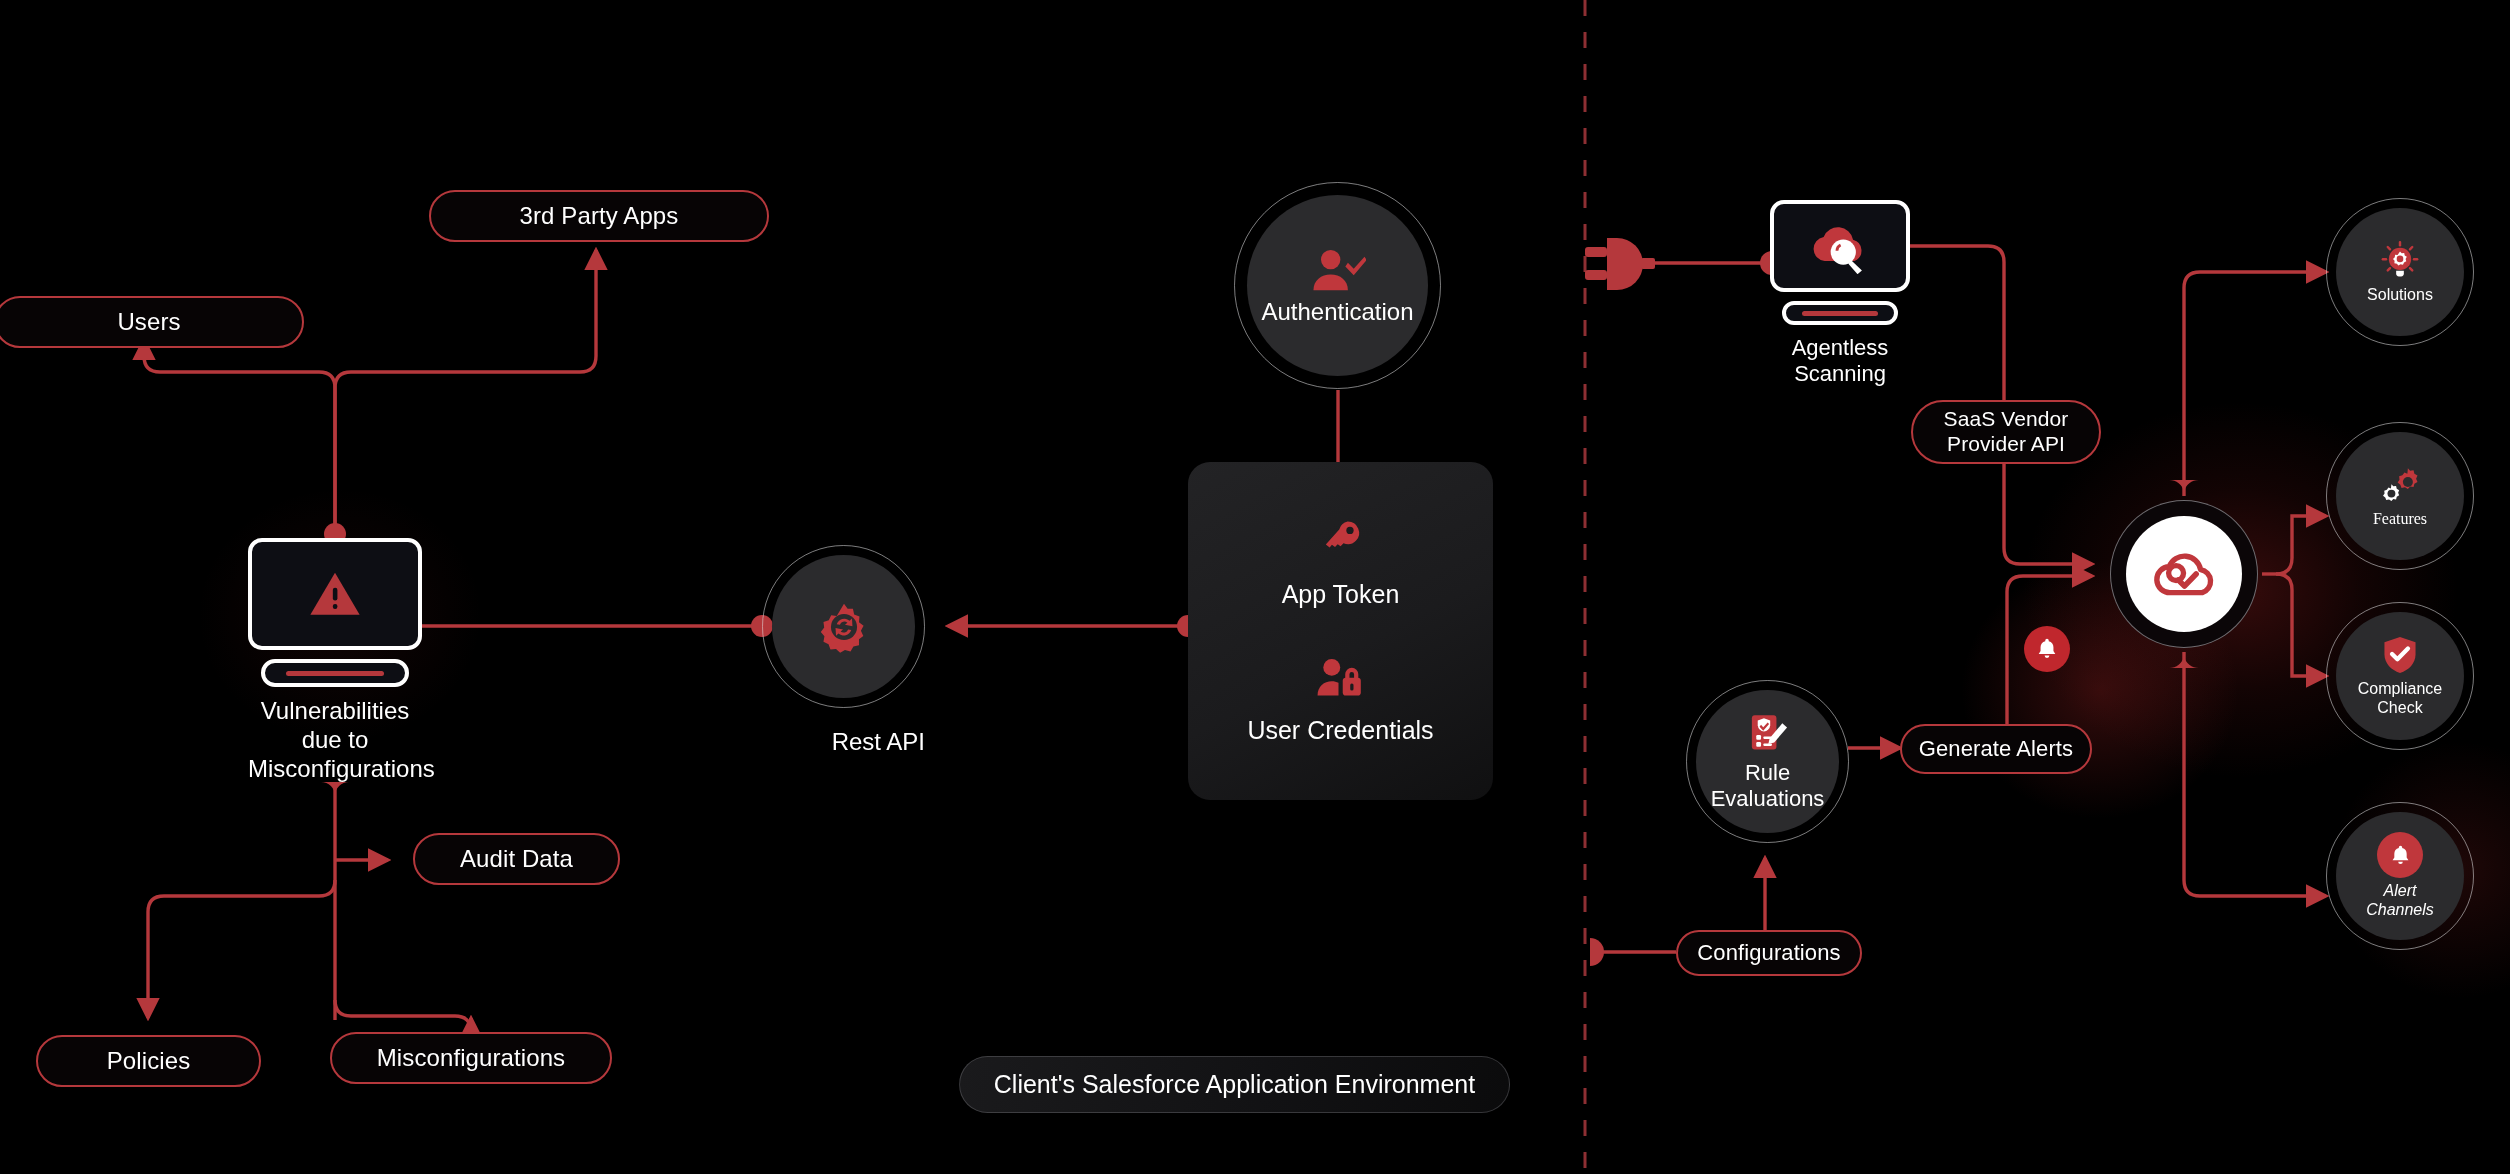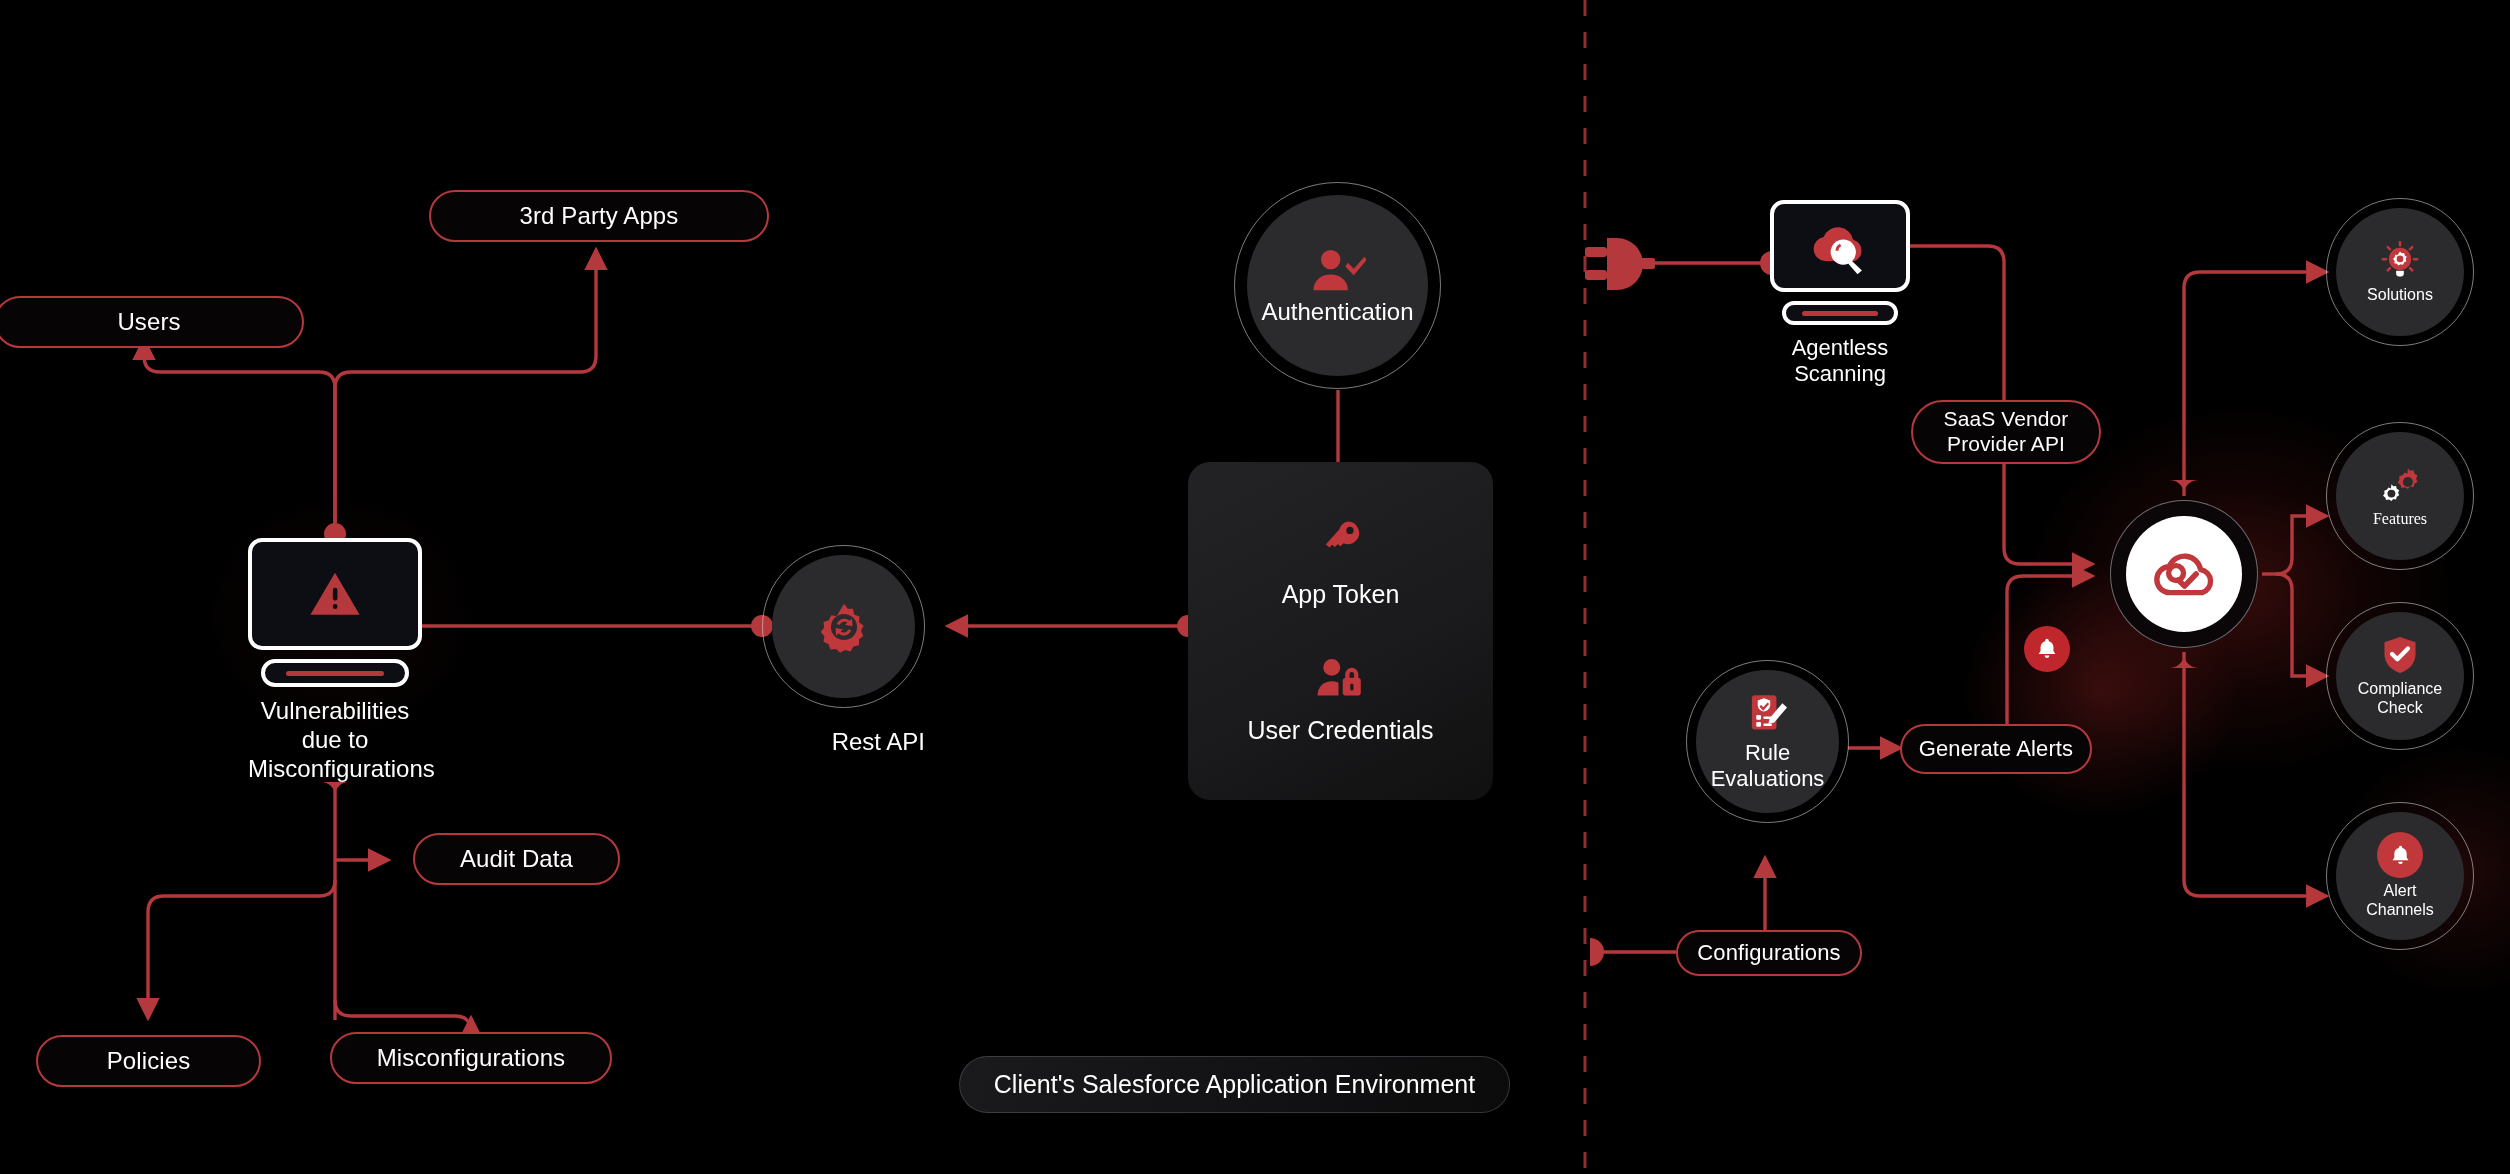--- a/index.html
+++ b/index.html
@@ -365,21 +365,21 @@
     </div>
     <div class="stand" style="width:116px; height:24px;">
       <i style="width:76px;"></i>
     </div>
     <div class="dev-label t22">Agentless Scanning</div>
   </div>
 
   <div class="pill t21" style="left:1911px; top:400px; width:190px; height:64px;">SaaS Vendor
 Provider API</div>
 
-  <div class="circ-node" style="left:1686px; top:660px; width:163px; height:163px;">
+  <div class="circ-node" style="left:1686px; top:680px; width:163px; height:163px;">
     <div class="circ-inner" style="width:143px; height:143px;">
       <svg width="44" height="44" viewBox="0 0 24 24" class="ic">
         <rect x="3.2" y="1.8" width="13.4" height="18.6" rx="1.6" fill="#c0373c"></rect>
         <path d="M9.8 3.4 l3.4 1.2 v2.6 a3.7 3.7 0 0 1 -3.4 3.4 a3.7 3.7 0 0 1 -3.4 -3.4 V4.6 z" fill="#ffffff"></path>
         <path d="M8.2 7.0 l1.2 1.3 2.4 -2.6 .8 .9 -3.2 3.6 -2.0 -2.2 z" fill="#c0373c"></path>
         <rect x="5.6" y="12.6" width="2.6" height="2.6" rx="0.6" fill="#ffffff"></rect>
         <rect x="5.6" y="16.4" width="2.6" height="2.6" rx="0.6" fill="#ffffff"></rect>
         <rect x="9.4" y="13.4" width="4.8" height="1.3" rx="0.6" fill="#ffffff"></rect>
         <rect x="9.4" y="17.2" width="4.8" height="1.3" rx="0.6" fill="#ffffff"></rect>
         <path d="M19.8 6.2 l2.6 2.2 -7.0 8.2 -3.2 .9 .7 -3.2 z" fill="#ffffff"></path>
@@ -447,21 +447,21 @@
     <div class="circ-inner" style="width:128px; height:128px;">
       <svg width="38" height="42" viewBox="0 0 22 24" class="ic">
         <path d="M11 1.6 l9.0 3.0 v7.0 c0 5.2 -3.8 9.2 -9.0 10.8 c-5.2 -1.6 -9.0 -5.6 -9.0 -10.8 v-7.0 z" fill="#c0373c"></path>
         <path d="M6.4 11.4 l3.1 3.1 6.1 -6.2" fill="none" stroke="#ffffff" stroke-width="2.5" stroke-linecap="round" stroke-linejoin="round"></path>
       </svg>
       <div class="circ-label t20">Compliance
 Check</div>
     </div>
   </div>
 
-  <div class="circ-node" style="left:2326px; top:802px; width:148px; height:148px;">
+  <div class="circ-node" style="left:2326px; top:802px; width:148px; height:148px;font-style:italic;">
     <div class="circ-inner" style="width:128px; height:128px;">
       <div style="width:46px; height:46px; border-radius:50%; background:#c0373c; display:flex; align-items:center; justify-content:center;">
         <svg width="21" height="23" viewBox="0 0 20 22" class="ic">
           <path d="M10 1.6 a1.6 1.6 0 0 1 1.6 1.6 v.6 a5.8 5.8 0 0 1 4.3 5.6 v3.4 l1.7 2.8 H2.4 l1.7 -2.8 V9.4 A5.8 5.8 0 0 1 8.4 3.8 v-.6 A1.6 1.6 0 0 1 10 1.6 z" fill="#ffffff"></path>
           <path d="M7.8 17.0 h4.4 a2.2 2.2 0 0 1 -4.4 0 z" fill="#ffffff"></path>
         </svg>
       </div>
       <div class="circ-label t20">Alert
 Channels</div>
     </div>

